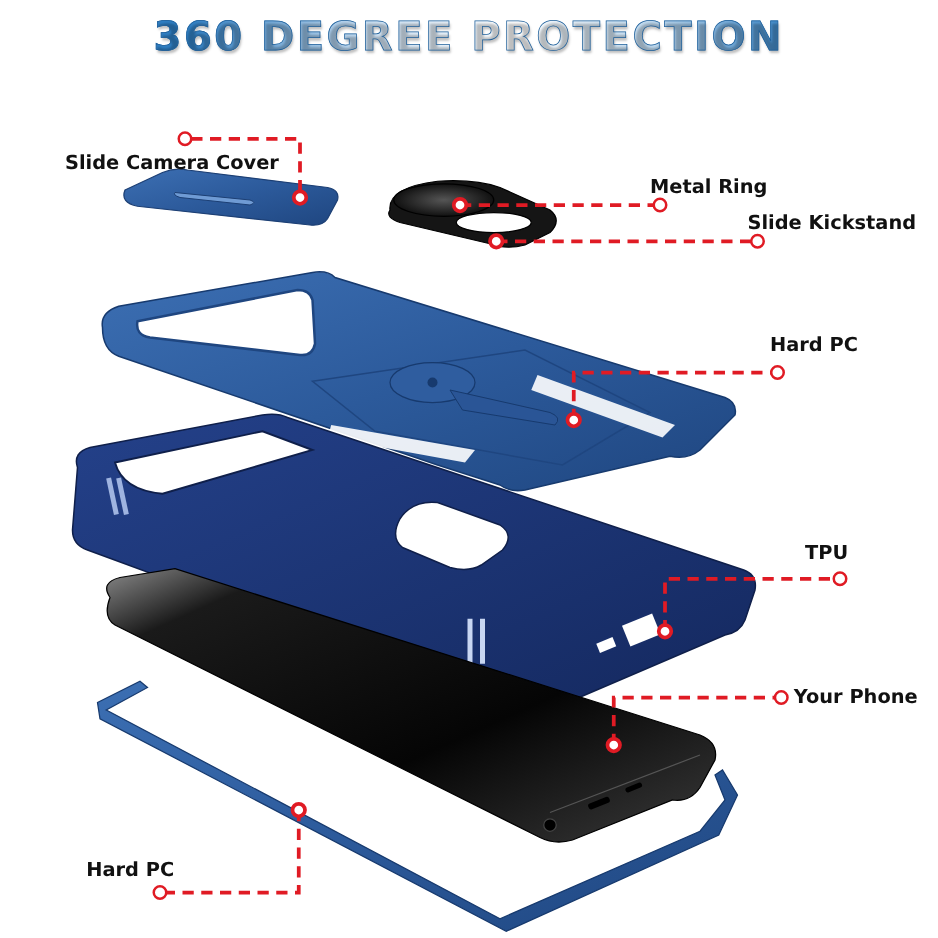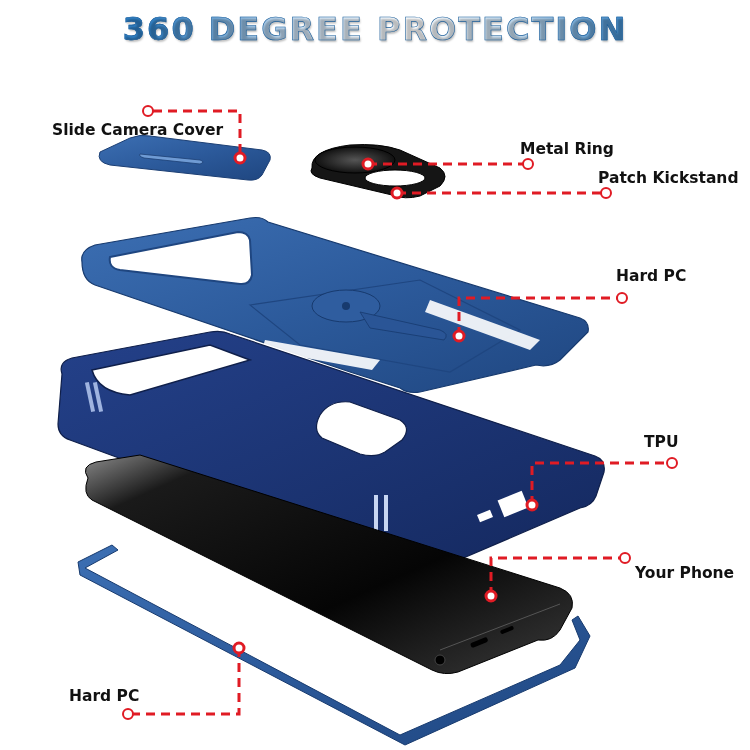--- a/index.html
+++ b/index.html
@@ -120,17 +120,17 @@
     <circle cx="606" cy="193" r="5"></circle>
     <circle cx="622" cy="298" r="5"></circle>
     <circle cx="672" cy="463" r="5"></circle>
     <circle cx="625" cy="558" r="5"></circle>
     <circle cx="128" cy="714" r="5"></circle>
   </g>
 </svg>
 
 <div class="label" style="left:52px; top:83px;margin-top:40px;">Slide Camera Cover</div>
 <div class="label" style="left:520px; top:142px;">Metal Ring</div>
-<div class="label" style="left:598px; top:171px;">Patch Kickstand</div>
+<div class="label" style="left:598px; top:171px;">Slide Kickstand</div>
 <div class="label" style="left:616px; top:269px;">Hard PC</div>
 <div class="label" style="left:644px; top:435px;">TPU</div>
-<div class="label" style="left:635px; top:550px;margin-top:16px;">Your Phone</div>
+<div class="label" style="left:635px; top:550px;">Your Phone</div>
 <div class="label" style="left:69px; top:689px;">Hard PC</div>
 
 </body></html>

